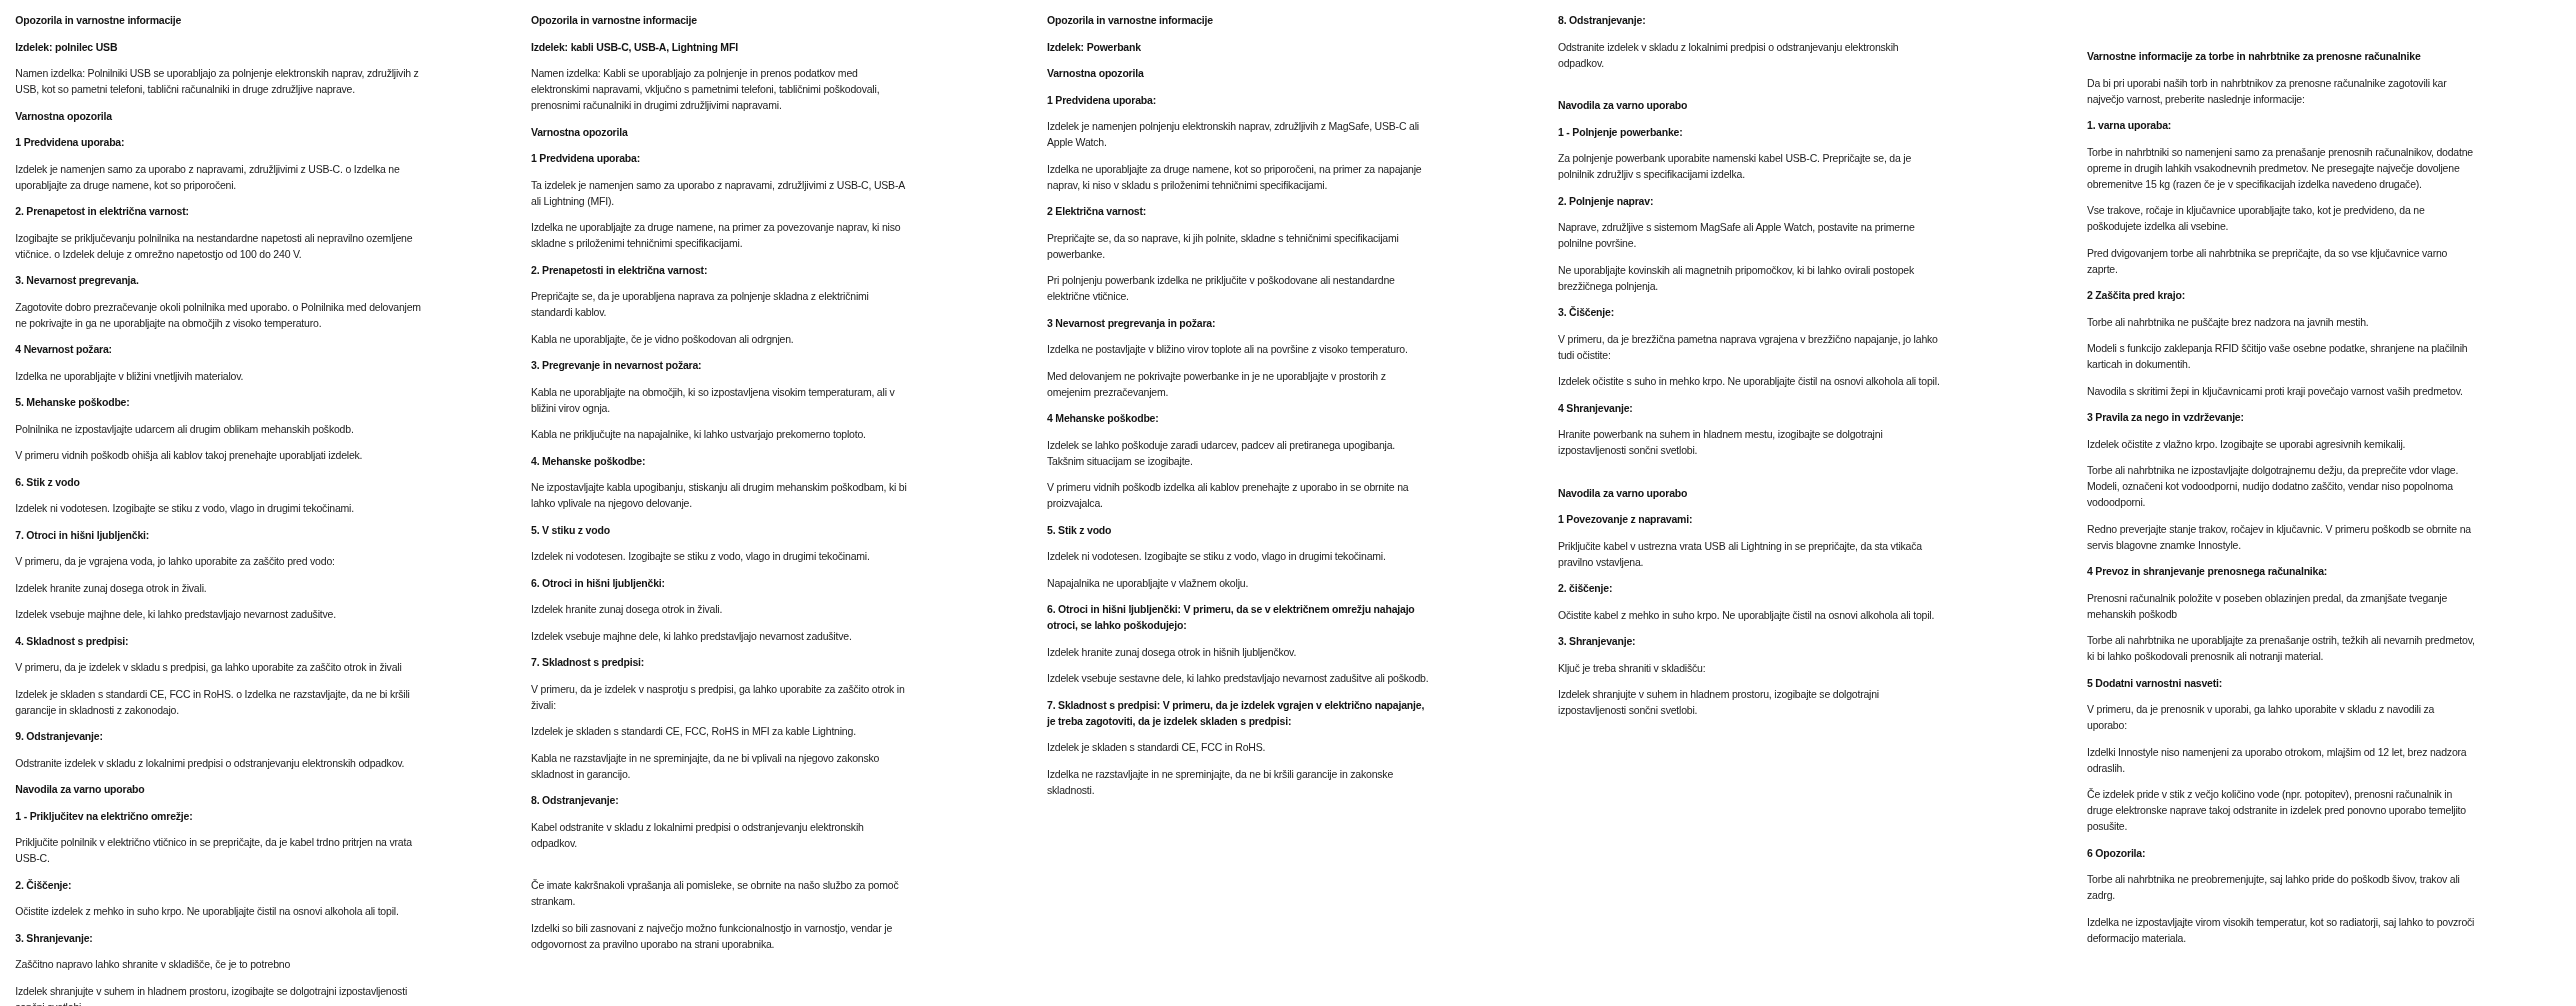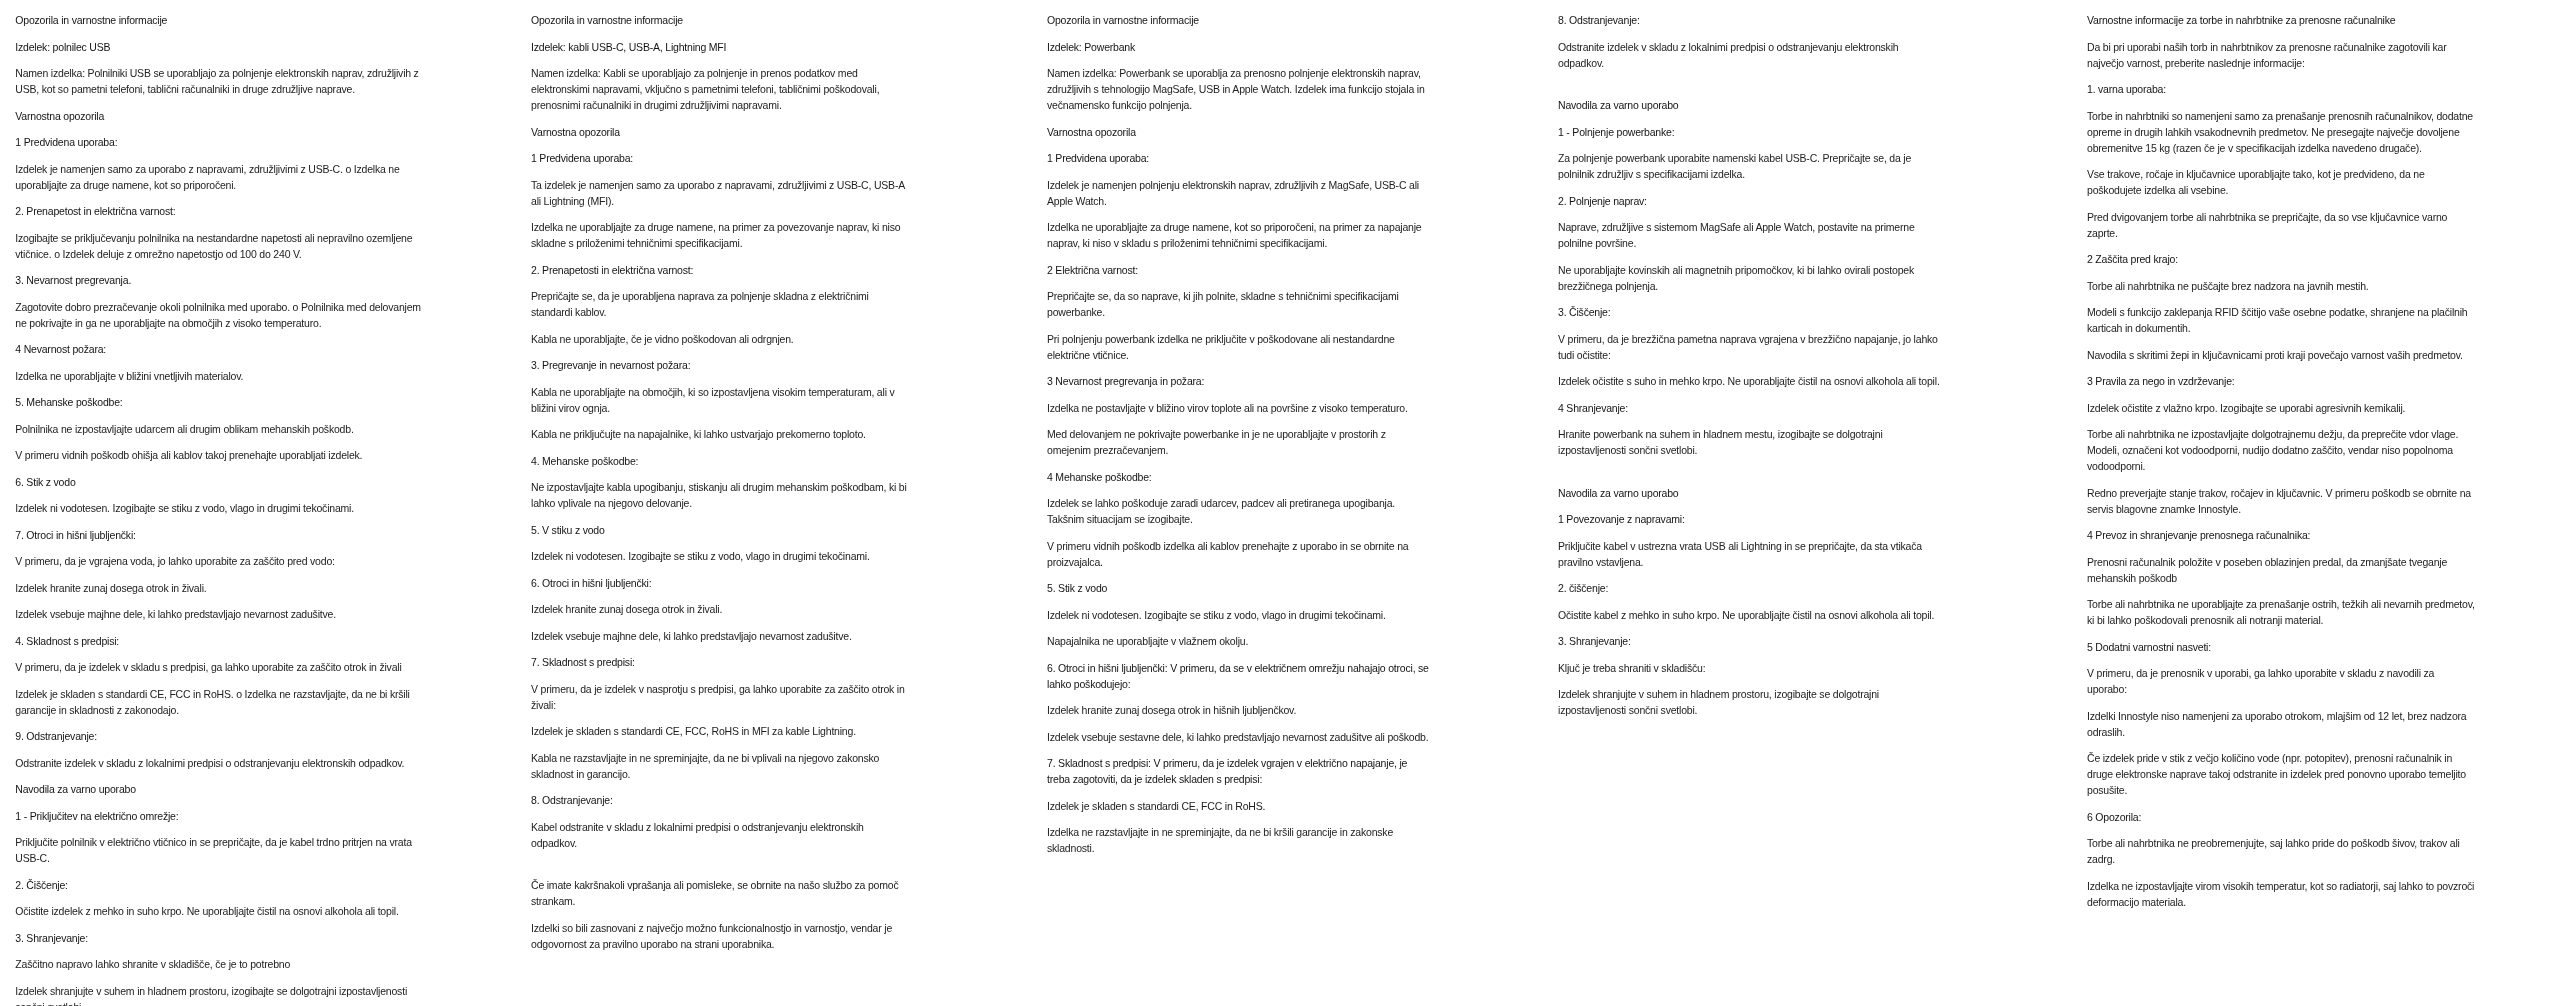--- a/index.html
+++ b/index.html
@@ -20,23 +20,23 @@
     position: absolute;
     top: 12px;
     font-size: 10.5px;
     line-height: 16px;
     letter-spacing: -0.2px;
   }
   .col-0 { left: 15.3px;   width: 407px; }
   .col-1 { left: 531px;  width: 380px; }
   .col-2 { left: 1047px; width: 385px; }
   .col-3 { left: 1558px; width: 386px; }
-  .col-4 { left: 2087px; width: 388px; }
+  .col-4 { left: 2087px; width: 388px; margin-top: 36px; }
   .blk-h {
-    font-weight: 400;
+    font-weight: 700;
     color: #141414;
     margin: 0 0 10.5px 0;
   }
   .blk-p {
     font-weight: 400;
     color: #222222;
     margin: 0 0 10.5px 0;
   }
   .blk-gap {
     height: 16px;
@@ -110,21 +110,20 @@
         <div class="blk-p">Kabla ne razstavljajte in ne spreminjajte, da ne bi vplivali na njegovo zakonsko skladnost in garancijo.</div>
         <div class="blk-h">8. Odstranjevanje:</div>
         <div class="blk-p">Kabel odstranite v skladu z lokalnimi predpisi o odstranjevanju elektronskih odpadkov.</div>
         <div class="blk-gap"></div>
         <div class="blk-p">Če imate kakršnakoli vprašanja ali pomisleke, se obrnite na našo službo za pomoč strankam.</div>
         <div class="blk-p">Izdelki so bili zasnovani z največjo možno funkcionalnostjo in varnostjo, vendar je odgovornost za pravilno uporabo na strani uporabnika.</div>
       </section>
       <section class="col col-2">
         <div class="blk-h">Opozorila in varnostne informacije</div>
         <div class="blk-h">Izdelek: Powerbank</div>
-        <div class="blk-p">Namen izdelka: Powerbank se uporablja za prenosno polnjenje elektronskih naprav, združljivih s tehnologijo MagSafe, USB in Apple Watch. Izdelek ima funkcijo stojala in večnamensko funkcijo polnjenja.</div>
         <div class="blk-h">Varnostna opozorila</div>
         <div class="blk-h">1 Predvidena uporaba:</div>
         <div class="blk-p">Izdelek je namenjen polnjenju elektronskih naprav, združljivih z MagSafe, USB-C ali Apple Watch.</div>
         <div class="blk-p">Izdelka ne uporabljajte za druge namene, kot so priporočeni, na primer za napajanje naprav, ki niso v skladu s priloženimi tehničnimi specifikacijami.</div>
         <div class="blk-h">2 Električna varnost:</div>
         <div class="blk-p">Prepričajte se, da so naprave, ki jih polnite, skladne s tehničnimi specifikacijami powerbanke.</div>
         <div class="blk-p">Pri polnjenju powerbank izdelka ne priključite v poškodovane ali nestandardne električne vtičnice.</div>
         <div class="blk-h">3 Nevarnost pregrevanja in požara:</div>
         <div class="blk-p">Izdelka ne postavljajte v bližino virov toplote ali na površine z visoko temperaturo.</div>
         <div class="blk-p">Med delovanjem ne pokrivajte powerbanke in je ne uporabljajte v prostorih z omejenim prezračevanjem.</div>

